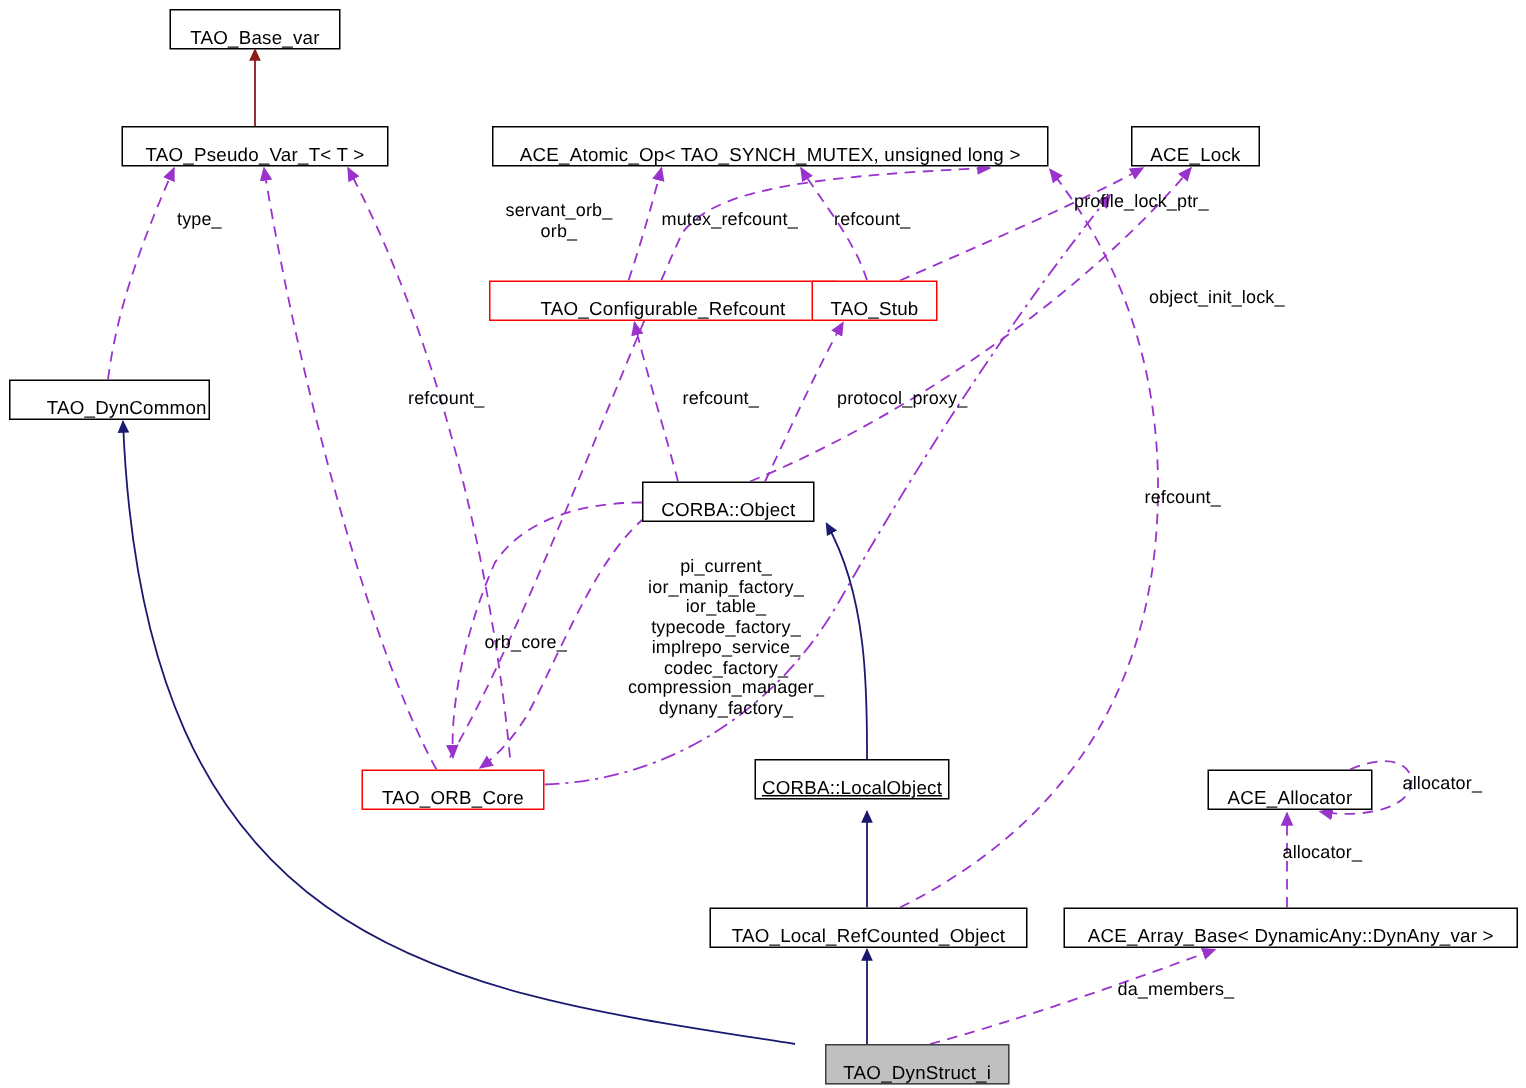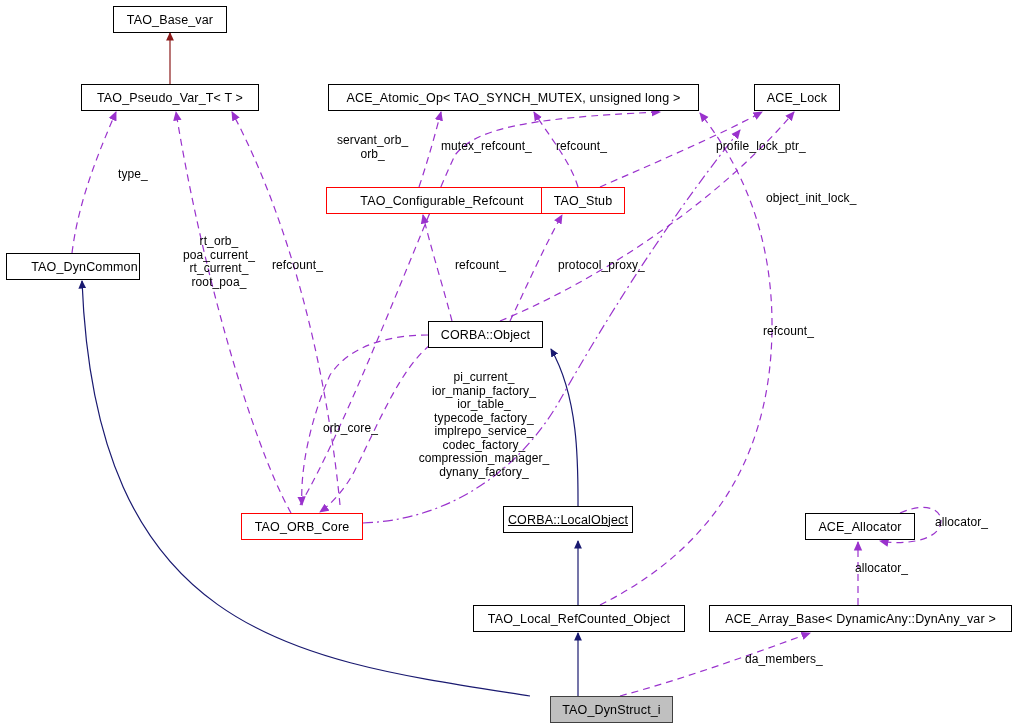--- a/index.html
+++ b/index.html
@@ -22,21 +22,21 @@
     position: absolute;
     left: 0;
     top: 0;
     width: 1017px;
     height: 725px;
   }
   .node-box {
     position: absolute;
     box-sizing: border-box;
     display: flex;
-    align-items: center;
+    align-items: flex-end;
     justify-content: center;
     background: #ffffff;
     border: 1px solid #000000;
     font-family: "Liberation Sans", sans-serif;
     font-size: 12.5px;
     color: #000000;
     white-space: nowrap;
     letter-spacing: 0.15px;
   }
   .node-box.red {
@@ -159,37 +159,33 @@
   </div>
 
   <div class="node-box" style="left:709px; top:605px; width:303px; height:27px;">
     <span>ACE_Array_Base&lt; DynamicAny::DynAny_var &gt;</span>
   </div>
 
   <div class="node-box current" style="left:518px; top:696px; width:123px; height:27px;margin-left:32px;">
     <span>TAO_DynStruct_i</span>
   </div>
 
-  <div class="edge-label" style="left:118px; top:140px;margin-top:28px;">type_</div>
+  <div class="edge-label" style="left:118px; top:140px;">type_</div>
 
   <div class="edge-label" style="left:337px; top:134px;">servant_orb_
 orb_</div>
 
   <div class="edge-label" style="left:441px; top:140px;">mutex_refcount_</div>
 
   <div class="edge-label" style="left:556px; top:140px;">refcount_</div>
 
-  <div class="edge-label" style="left:716px; top:140px;">profile_lock_ptr_</div>
+  <div class="edge-label" style="left:716px; top:128px;">profile_lock_ptr_</div>
 
   <div class="edge-label" style="left:766px; top:192px;">object_init_lock_</div>
 
-  <div class="edge-label" style="left:183px; top:235px;">rt_orb_
-poa_current_
-rt_current_
-root_poa_</div>
 
   <div class="edge-label" style="left:272px; top:259px;">refcount_</div>
 
   <div class="edge-label" style="left:455px; top:259px;">refcount_</div>
 
   <div class="edge-label" style="left:558px; top:259px;">protocol_proxy_</div>
 
   <div class="edge-label" style="left:763px; top:325px;">refcount_</div>
 
   <div class="edge-label" style="left:323px; top:422px;">orb_core_</div>

